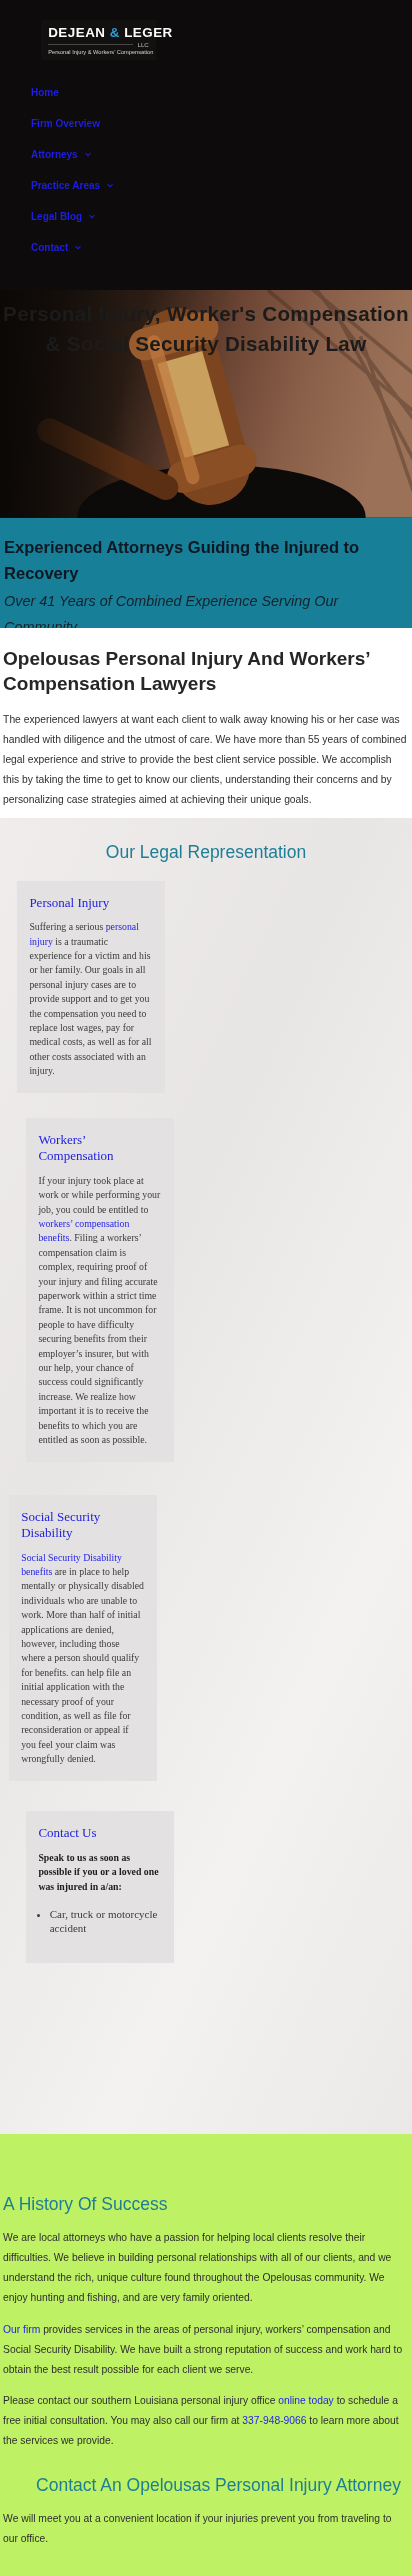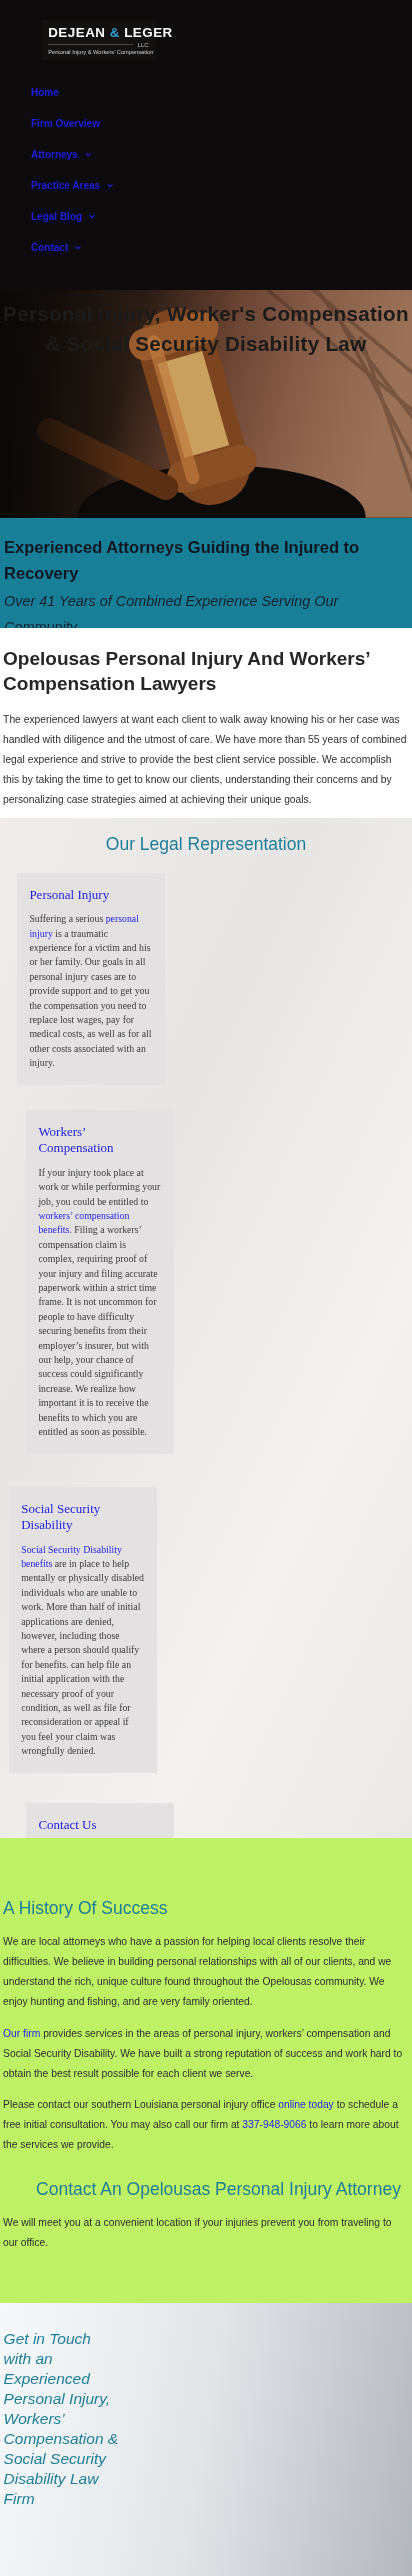--- a/index.html
+++ b/index.html
@@ -36,21 +36,21 @@
   .banner-sub { font-size:14.4px; line-height:26px; font-style:italic; color:#14222c; margin-top:2.1px; }
   .banner-call { display:block; width:88px; margin:7.2px 0 0 0; color:#f3f6f7; font-size:12px; line-height:16.5px; text-decoration:none; text-indent:11.3px; }
 
   
   .intro { height:190px; background:#fff; padding:17.5px 5.2px 0 3.1px; }
   h1.section-h1 { font-size:19px; line-height:1.35; font-weight:600; color:#262626; margin-bottom:13.4px; }
   .body-p { font-size:10.3px; line-height:20px; color:#2e2e2e; }
   .body-p a, .inline-link { color:#2424ea; text-decoration:none; }
 
   
-  .panel { height:1020px; background:linear-gradient(115deg,#efeceb 0%,#e8e5e5 35%,#f4f2f1 70%,#ebe8e8 100%); padding-top:16px; }
+  .panel { height:1316px; background:linear-gradient(115deg,#efeceb 0%,#e8e5e5 35%,#f4f2f1 70%,#ebe8e8 100%); padding-top:24px; }
   .teal-h2 { font-size:17.5px; font-weight:500; color:#1e7e96; }
   .panel-title { text-align:center; }
   .card { width:148px; background:#e3e1e2; padding:14.4px 12.4px;font-family:Liberation Serif, serif; }
   .card-1 { margin:17.5px 0 0 17px; }
   .card-2 { margin:25px 0 0 26px; }
   .card-3 { margin:33px 0 0 8.8px; }
   .card-4 { margin:30px 0 0 26px; }
   .card h3 { color:#2222dd; font-size:13px; font-weight:500; margin-bottom:9.3px; }
   .card-3 h3 { width:103px; }
   .card p { font-size:9.8px; line-height:14.4px; color:#3b3b3b; }

